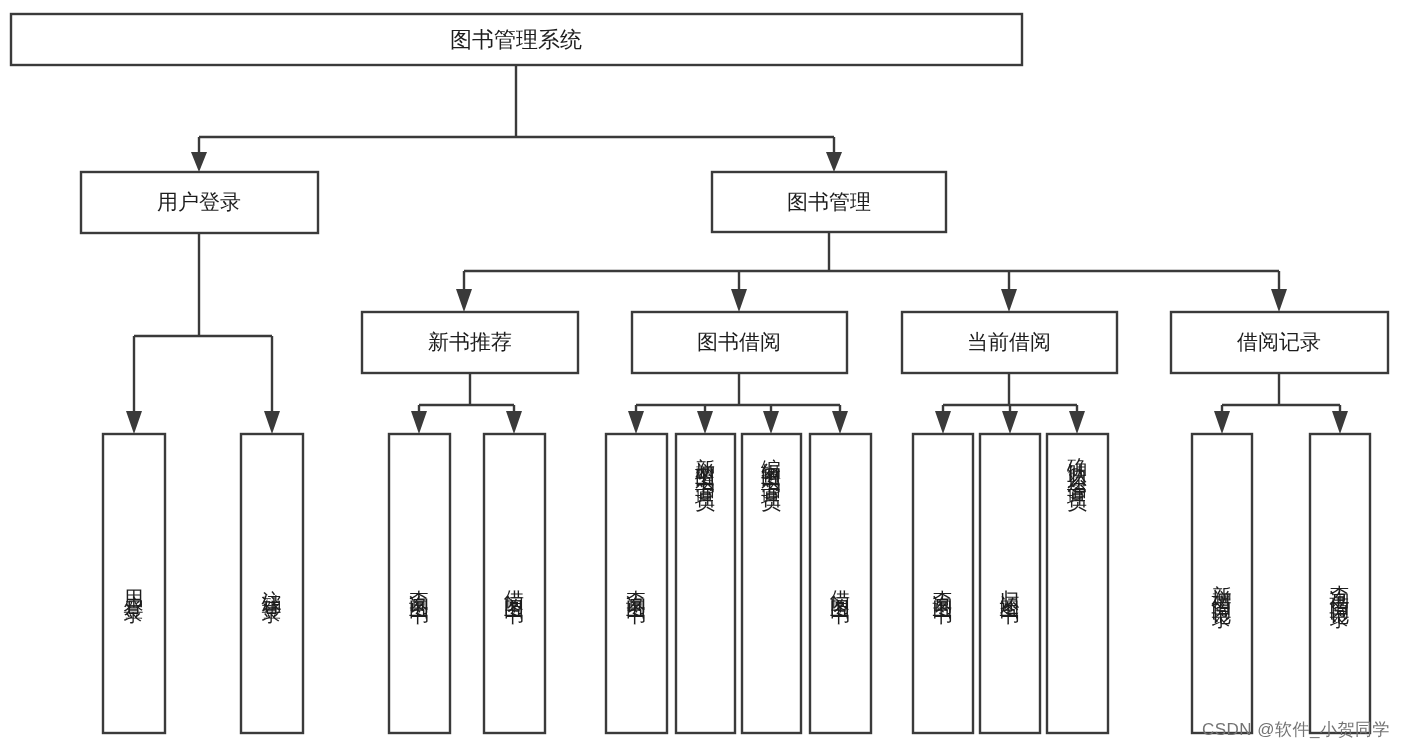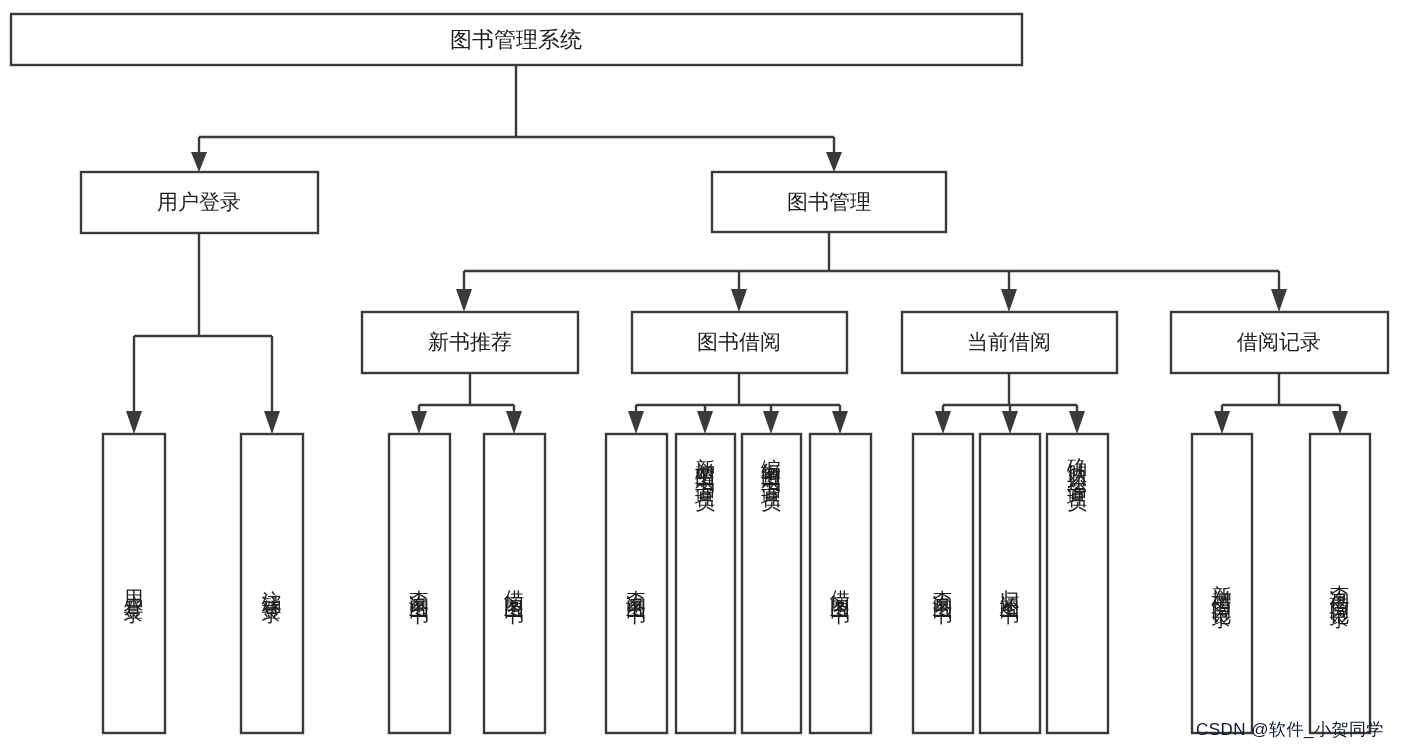--- a/index.html
+++ b/index.html
@@ -49,25 +49,25 @@
     stroke-width: 2.4;
     fill: none;
     stroke-linecap: butt;
   }
   .arrow-head {
     fill: #3a3a3a;
     stroke: none;
   }
   .watermark {
     position: absolute;
-    right: 21px;
+    right: 15px;
     bottom: 6px;
     font-family: "Liberation Sans", "DejaVu Sans", sans-serif;
     font-size: 17px;
-    color: #0f172a;
+    color: #737373;
     letter-spacing: 0.5px;
     white-space: nowrap;
     user-select: none;
   }
 </style>
 </head>
 <body>
 
 <div id="diagram-root">
 

